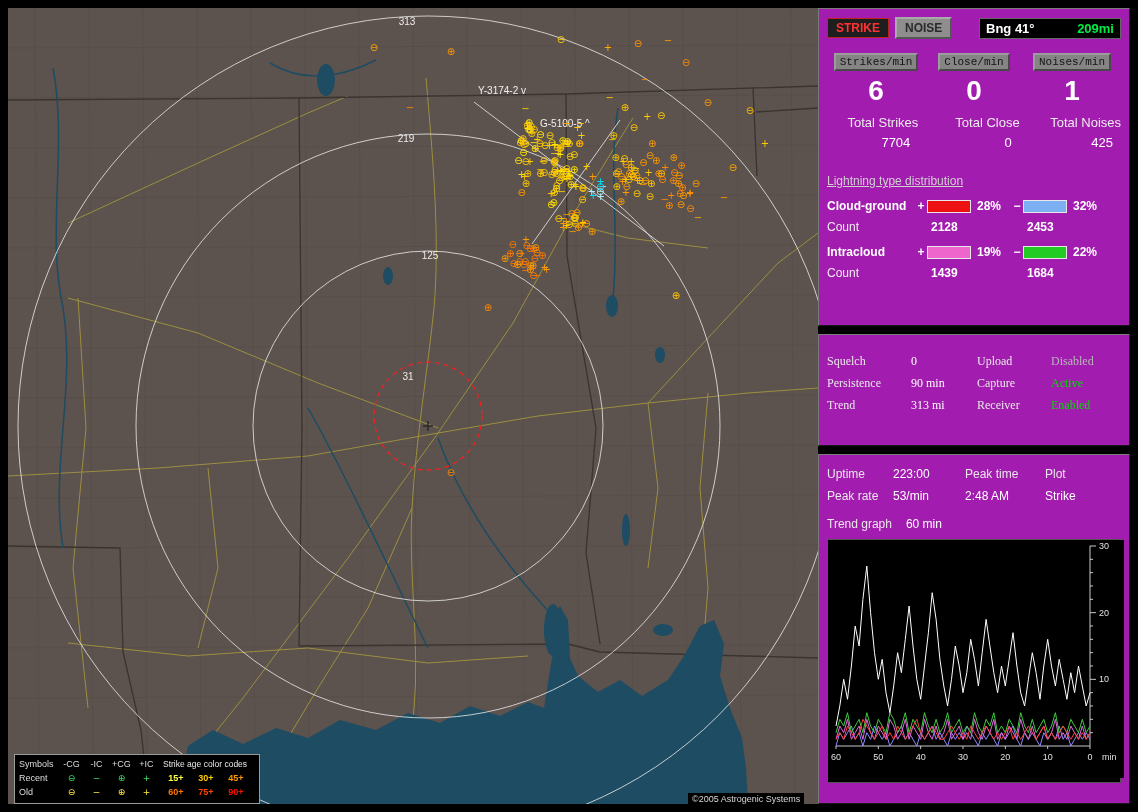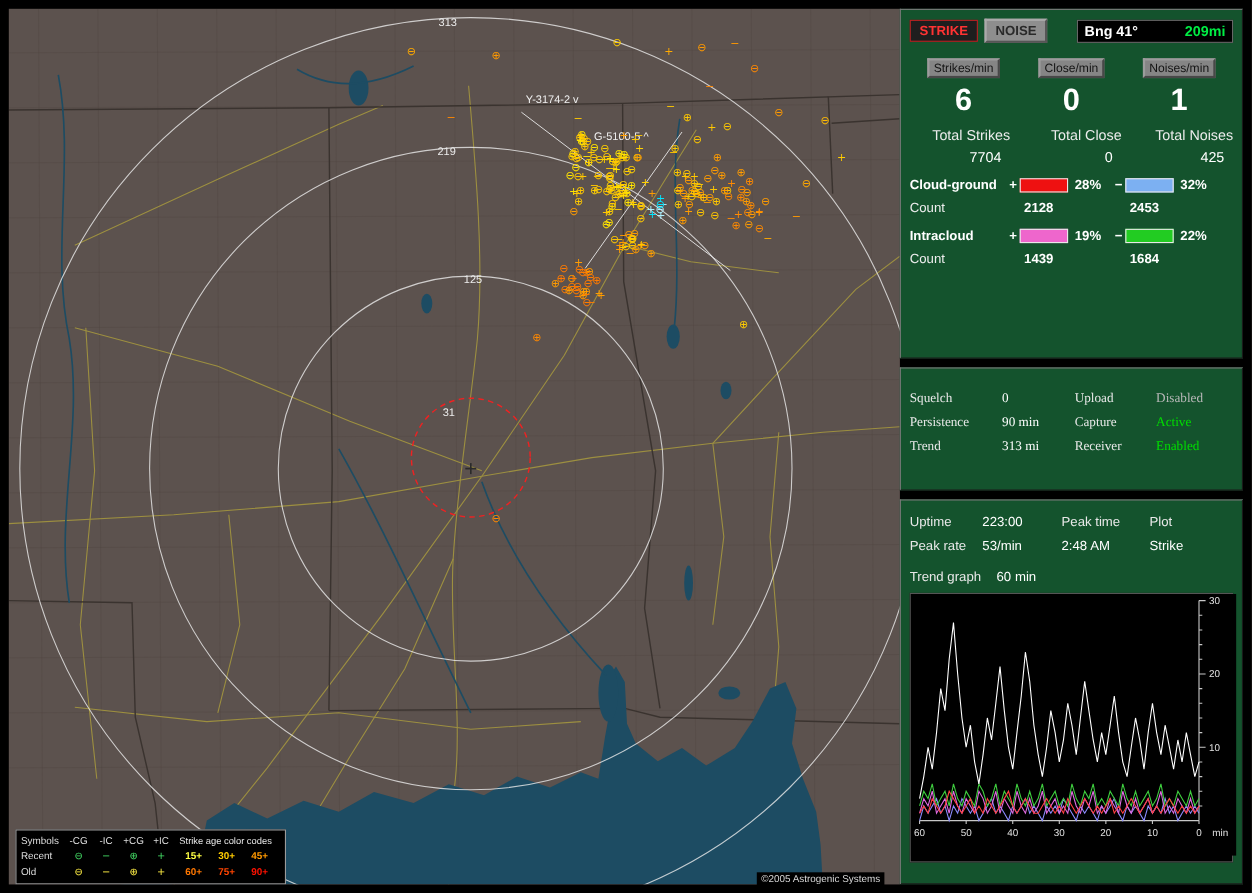--- a/index.html
+++ b/index.html
@@ -25,35 +25,35 @@
   .lg-row{display:flex;align-items:center;height:14px;white-space:nowrap;}
   .lg-c0{display:inline-block;width:40px;}
   .lg-c{display:inline-block;width:25px;text-align:center;}
   .lg-sym-glyph{display:inline-block;width:25px;text-align:center;font-family:"DejaVu Sans",sans-serif;}
   .lg-age-title{flex:1;text-align:left;padding-left:4px;font-size:8.5px;color:#e8e8e8;}
   .lg-age{display:inline-block;width:30px;text-align:center;font-weight:bold;}
   .lg-ages{flex:1;text-align:left;padding-left:2px;}
   .credit{position:absolute;left:688px;top:793px;color:#d8d8d8;font-size:9px;background:#000;padding:1px 4px;}
   
   .panel-box{
-    position:absolute;left:818px;width:312px;background:#14532d;
+    position:absolute;left:818px;width:312px;background:#a21caf;
     border:1px solid;border-color:#7a7a7a #1a1a1a #1a1a1a #7a7a7a;
     box-sizing:border-box;color:#eee;
   }
   #box1{top:8px;height:318px;padding:8px;}
   #box2{top:334px;height:112px;padding:6px 8px;}
   #box3{top:454px;height:350px;padding:8px;}
   .top-row{display:flex;align-items:center;gap:6px;margin-bottom:14px;}
   .strike-btn{background:#1e1e1e;color:#ff3333;border:1px solid #bb2222;font-weight:bold;font-size:12px;padding:2px 8px;font-family:inherit;cursor:pointer;}
   .noise-btn{background:#8e8e8e;color:#2a2a2a;border:2px outset #aaa;font-weight:bold;font-size:12px;padding:2px 8px;font-family:inherit;cursor:pointer;}
   .bearing-box{margin-left:auto;background:#000;border:1px solid #666;padding:2px 6px;display:flex;justify-content:space-between;width:128px;font-weight:bold;font-size:13px;}
   .bearing-label{color:#fff;}
   .bearing-range{color:#00ee44;}
   .rate-headers{display:grid;grid-template-columns:1fr 1fr 1fr;justify-items:center;margin-bottom:6px;}
-  .rate-header{background:#858585;color:#141414;border:2px outset #9c9c9c;font-size:11px;padding:1px 4px;font-family:Liberation Sans, sans-serif;cursor:pointer;}
+  .rate-header{background:#858585;color:#141414;border:2px outset #9c9c9c;font-size:11px;padding:1px 4px;font-family:Liberation Mono, monospace;cursor:pointer;}
   .rate-values{display:grid;grid-template-columns:1fr 1fr 1fr;justify-items:center;font-size:28px;font-weight:bold;color:#fff;line-height:1;margin-bottom:10px;}
   .totals{display:grid;grid-template-columns:1fr 1fr 1fr;column-gap:10px;font-size:13px;}
   .total-label{color:#ececec;text-align:right;white-space:nowrap;margin-bottom:5px;}
   .total-value{color:#fff;text-align:right;padding-right:8px;}
   .dist-title{margin-top:24px;color:#d0d0d0;font-size:12px;text-decoration:underline;}
   .dist-row{display:grid;grid-template-columns:88px 12px 44px 40px 12px 44px 40px;align-items:center;font-size:12px;margin-top:11px;}
   .dist-label{font-weight:bold;color:#fff;}
   .sign{text-align:center;color:#fff;font-weight:bold;}
   .swatch{height:11px;border:1px solid #e8e8e8;}
   .pct{font-weight:bold;color:#fff;padding-left:6px;}
@@ -469,20 +469,21 @@
     </div>
     <div>
       <div class="total-label">Total Close</div>
       <div class="total-value">0</div>
     </div>
     <div>
       <div class="total-label">Total Noises</div>
       <div class="total-value">425</div>
     </div>
   </div>
+  <div class="dist-title">Lightning type distribution</div>
   <div class="dist-row">
     <span class="dist-label">Cloud-ground</span>
     <span class="sign">+</span>
     <span class="swatch" style="background: rgb(238, 17, 17);"></span>
     <span class="pct">28%</span>
     <span class="sign">−</span>
     <span class="swatch" style="background: rgb(124, 176, 242);"></span>
     <span class="pct">32%</span>
   </div>
   <div class="dist-count-row">

